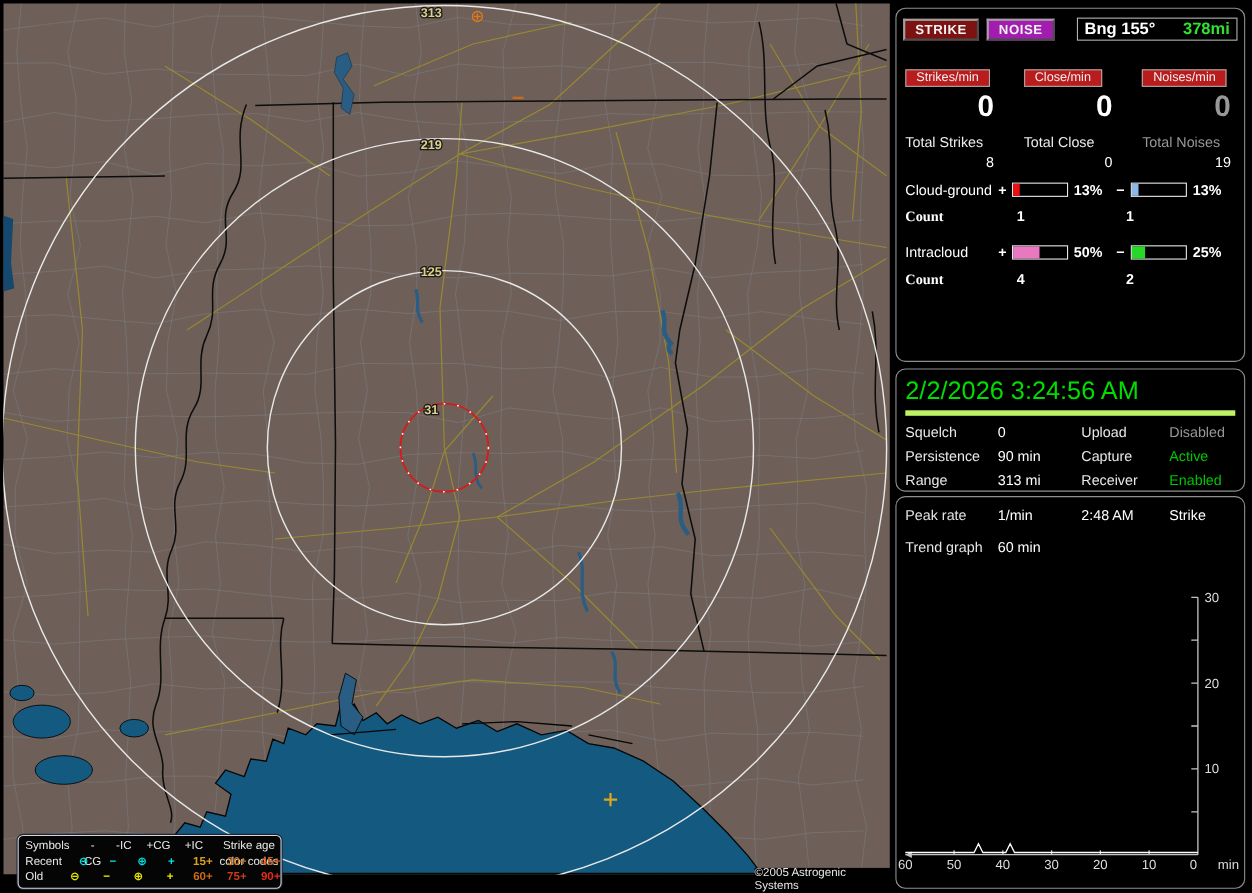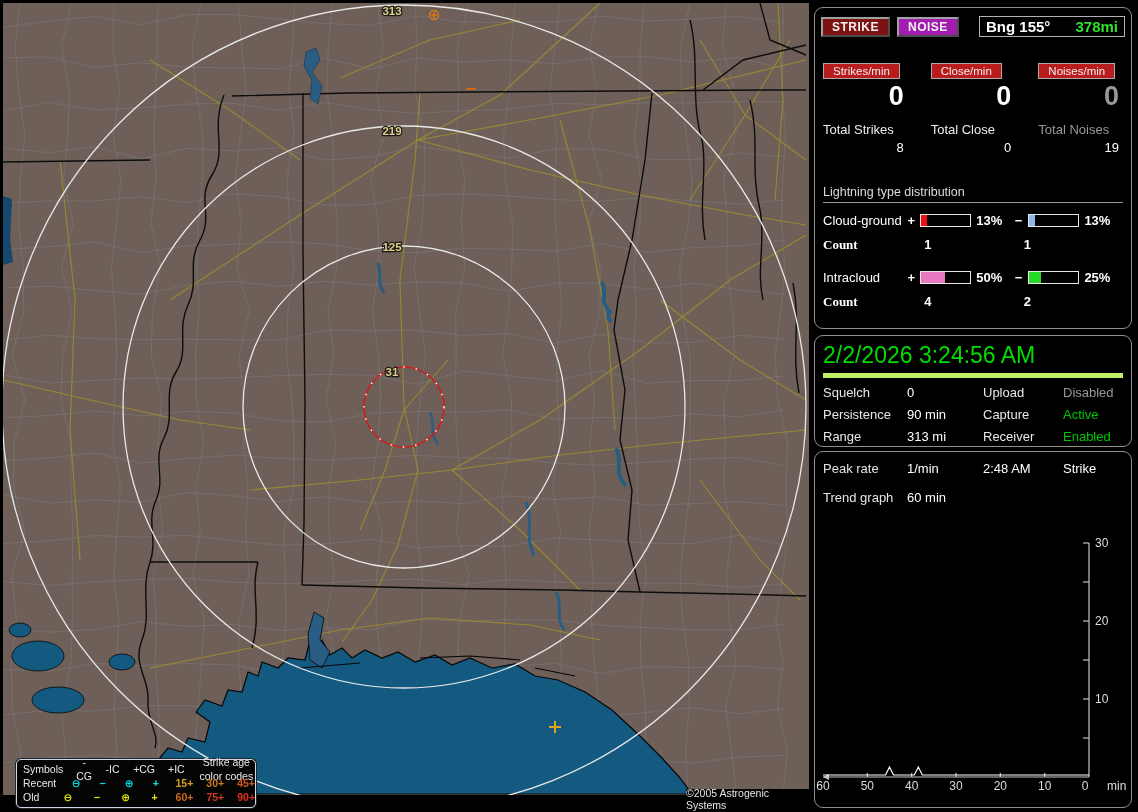--- a/index.html
+++ b/index.html
@@ -5,21 +5,21 @@
   html,body{margin:0;padding:0;background:#000;width:1138px;height:812px;overflow:hidden;
     font-family:"Liberation Sans","DejaVu Sans",sans-serif;-webkit-font-smoothing:antialiased;}
   #stage{position:relative;width:985px;height:812px;background:#000;}
   
   #mapwrap{position:absolute;left:3px;top:3px;width:806px;height:792px;}
   #mapsvg{display:block;width:806px;height:792px;}
   
   #legend{position:absolute;left:13px;top:756px;width:240px;height:49px;background:#050505;
     border:1px solid #cfd6e6;border-radius:5px;box-shadow:0 0 0 1px #20242c;
     font-size:10.5px;color:#e8e8e8;padding:2px 0 0 6px;box-sizing:border-box;line-height:14px;}
-  .lgrow{display:flex;align-items:center;height:14px;gap:13px;}
+  .lgrow{display:flex;height:14px;gap:13px;}
   .lg-c0{width:44px;} .lg-sym{width:29px;text-align:center;font-weight:bold;}
   .lg-age{width:29px;text-align:center;font-weight:bold;}
   .lg-agehead{width:110px;text-align:center;}
   #copybar{position:absolute;left:683px;top:786px;width:126px;height:19px;background:#000;
     color:#e6e6e6;font-size:10.5px;display:flex;align-items:center;justify-content:center;}
   
   .panel{position:absolute;background:#000;border:1px solid #8f8f8f;border-radius:9px;box-sizing:border-box;}
   #panelA{left:814px;top:7px;width:318px;height:322px;}
   #panelB{left:814px;top:335px;width:318px;height:112px;}
   #panelC{left:814px;top:451px;width:318px;height:357px;}
@@ -242,21 +242,20 @@
 
       <div class="totlbl">Total Strikes</div>
       <div class="totlbl">Total Close</div>
       <div class="totlbl dim">Total Noises</div>
 
       <div class="totval">8</div>
       <div class="totval">0</div>
       <div class="totval">19</div>
     </div>
 
-    <div class="disttitle">Lightning type distribution</div>
 
     <div class="distrow">
       <span class="dlabel">Cloud-ground</span>
       <span class="dsign">+</span>
       <span class="dbar">
           <div style="background-color: rgb(238, 16, 16); width: 13%;"></div>
         </span>
       <span class="dpct">13%</span>
       <span class="dsign2">−</span>
       <span class="dbar">

